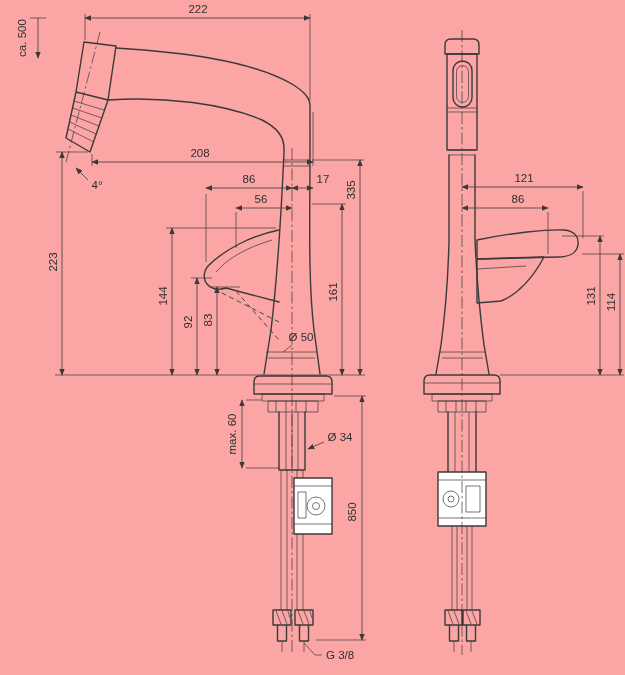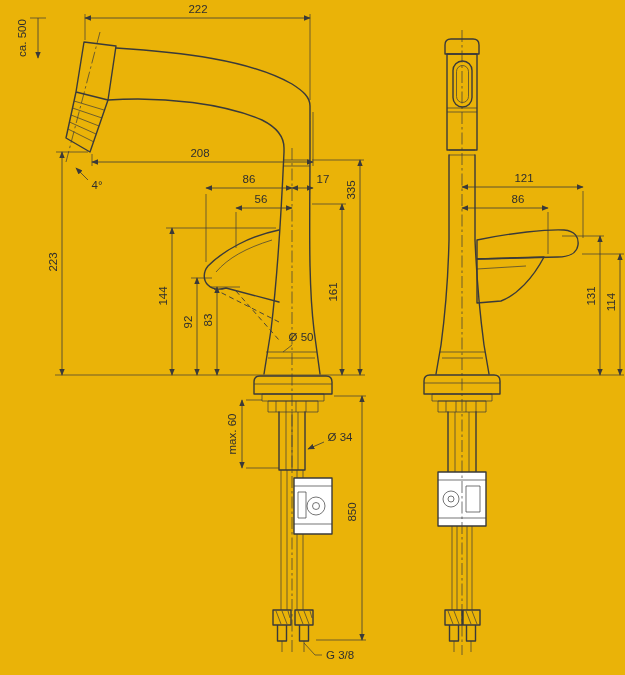--- a/index.html
+++ b/index.html
@@ -1,16 +1,16 @@
 <!DOCTYPE html>
 <html><head>
 <meta charset="utf-8">
 <style>
   html,body{margin:0;padding:0;background:#ffffff;}
-  #stage{width:625px;height:675px;background:#eab308;position:relative;overflow:hidden;}
+  #stage{width:625px;height:675px;background:#fca5a5;position:relative;overflow:hidden;}
   svg text{font-family:"Liberation Sans", sans-serif;font-size:11.5px;fill:#2f2f2f;}
   .o  {fill:none;stroke:#3a3a3a;stroke-width:1.4;stroke-linejoin:round;stroke-linecap:round;}
   .of {fill:#ffffff;stroke:#3a3a3a;stroke-width:1.4;stroke-linejoin:round;}
   .t  {fill:none;stroke:#3a3a3a;stroke-width:0.7;}
   .dl {fill:none;stroke:#3a3a3a;stroke-width:0.8;}
   .cl {fill:none;stroke:#3a3a3a;stroke-width:0.7;stroke-dasharray:12 3 2.5 3;}
   .dsh{fill:none;stroke:#3a3a3a;stroke-width:0.9;stroke-dasharray:5 3.5;}
 </style>
 </head>
 <body>

